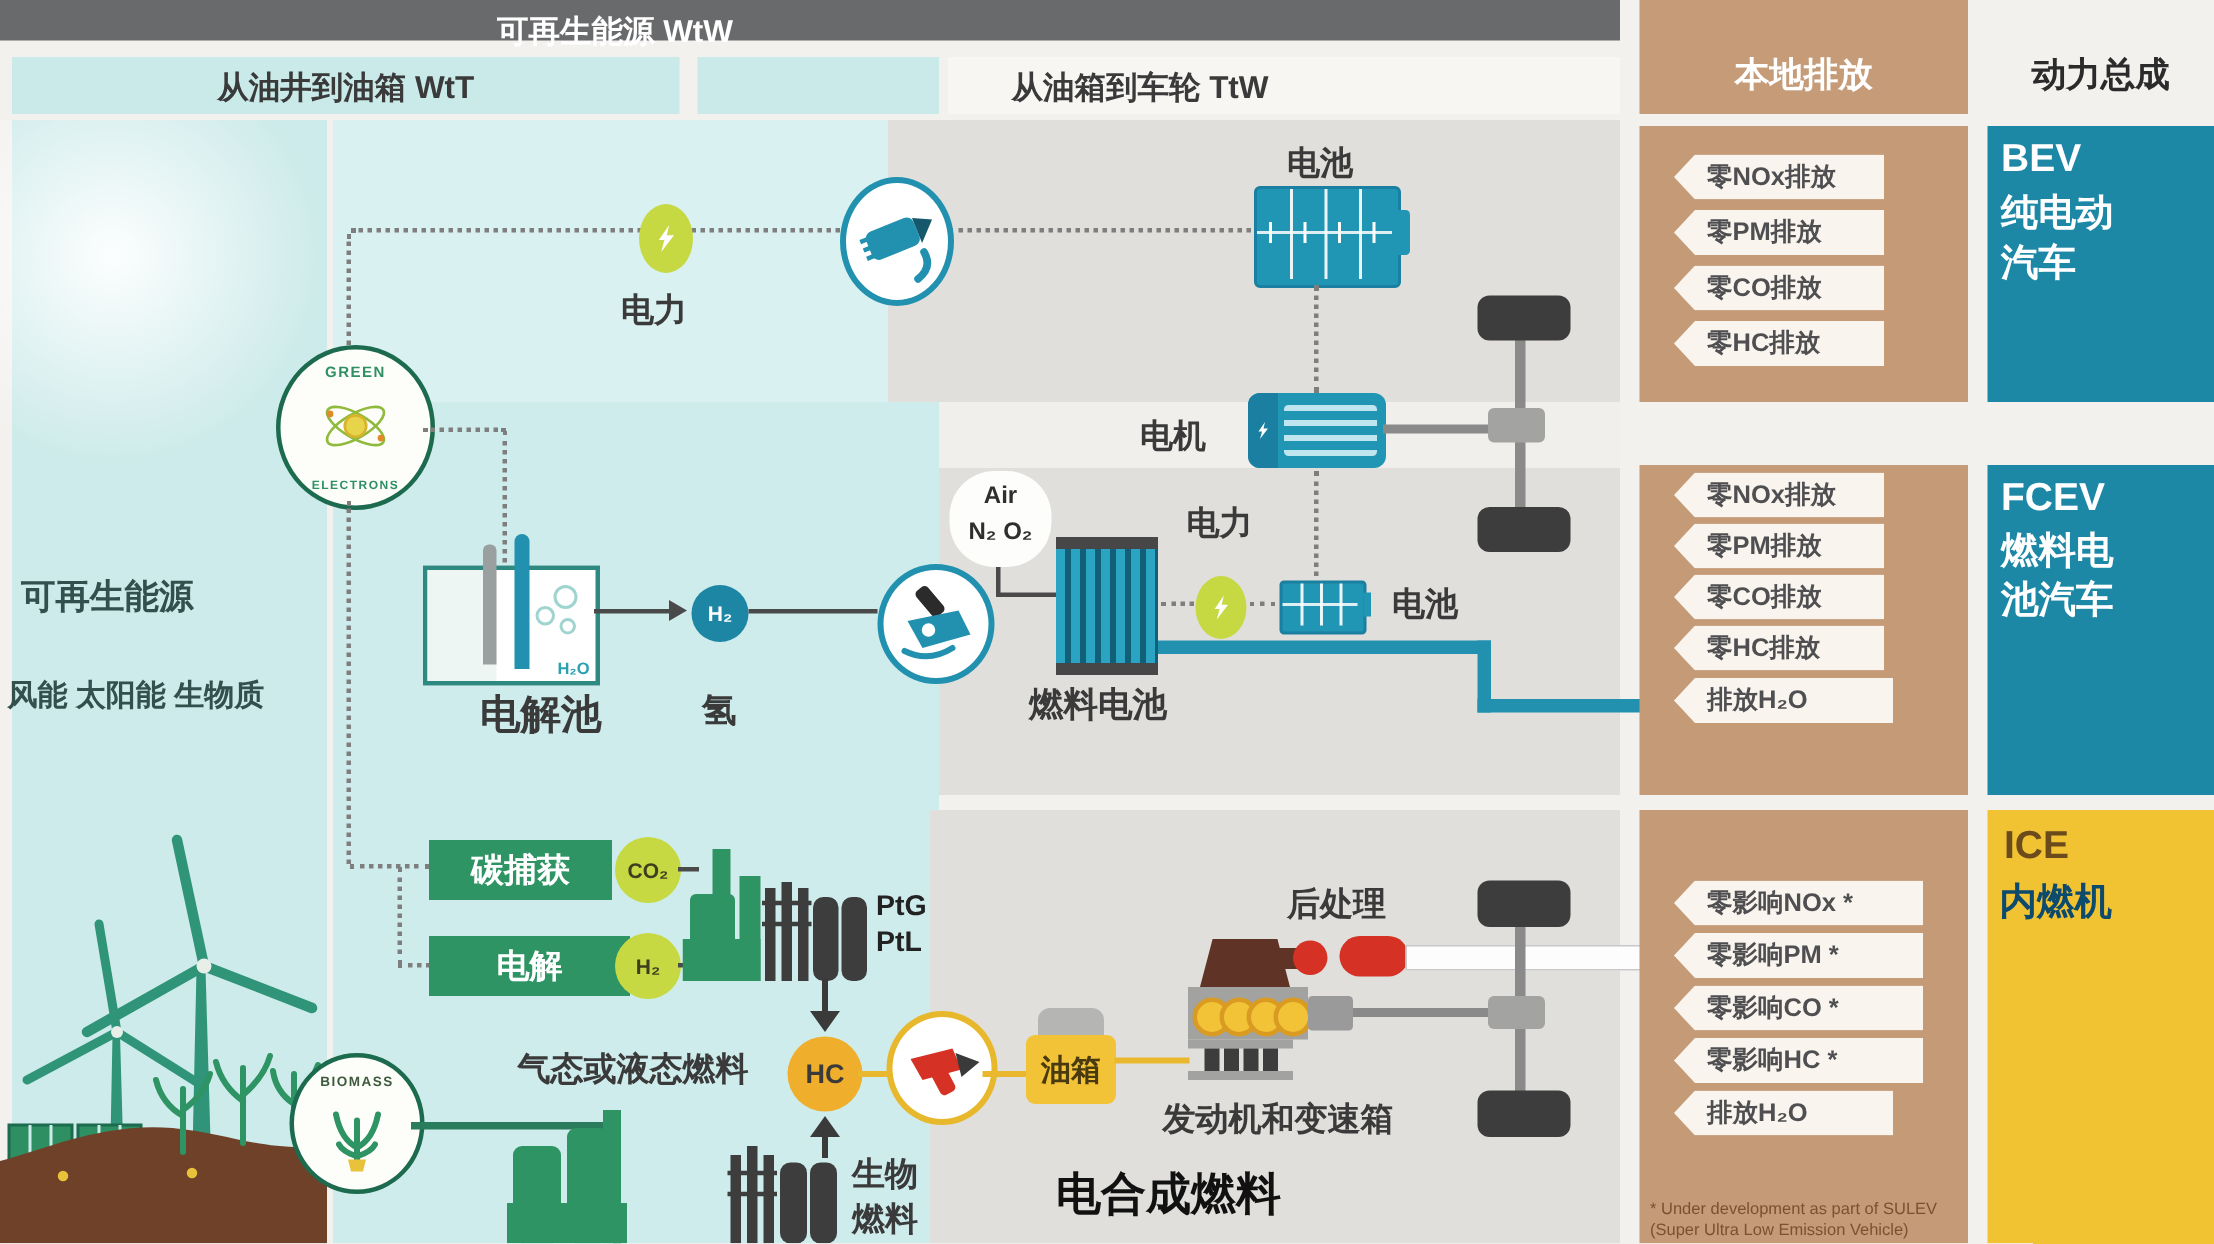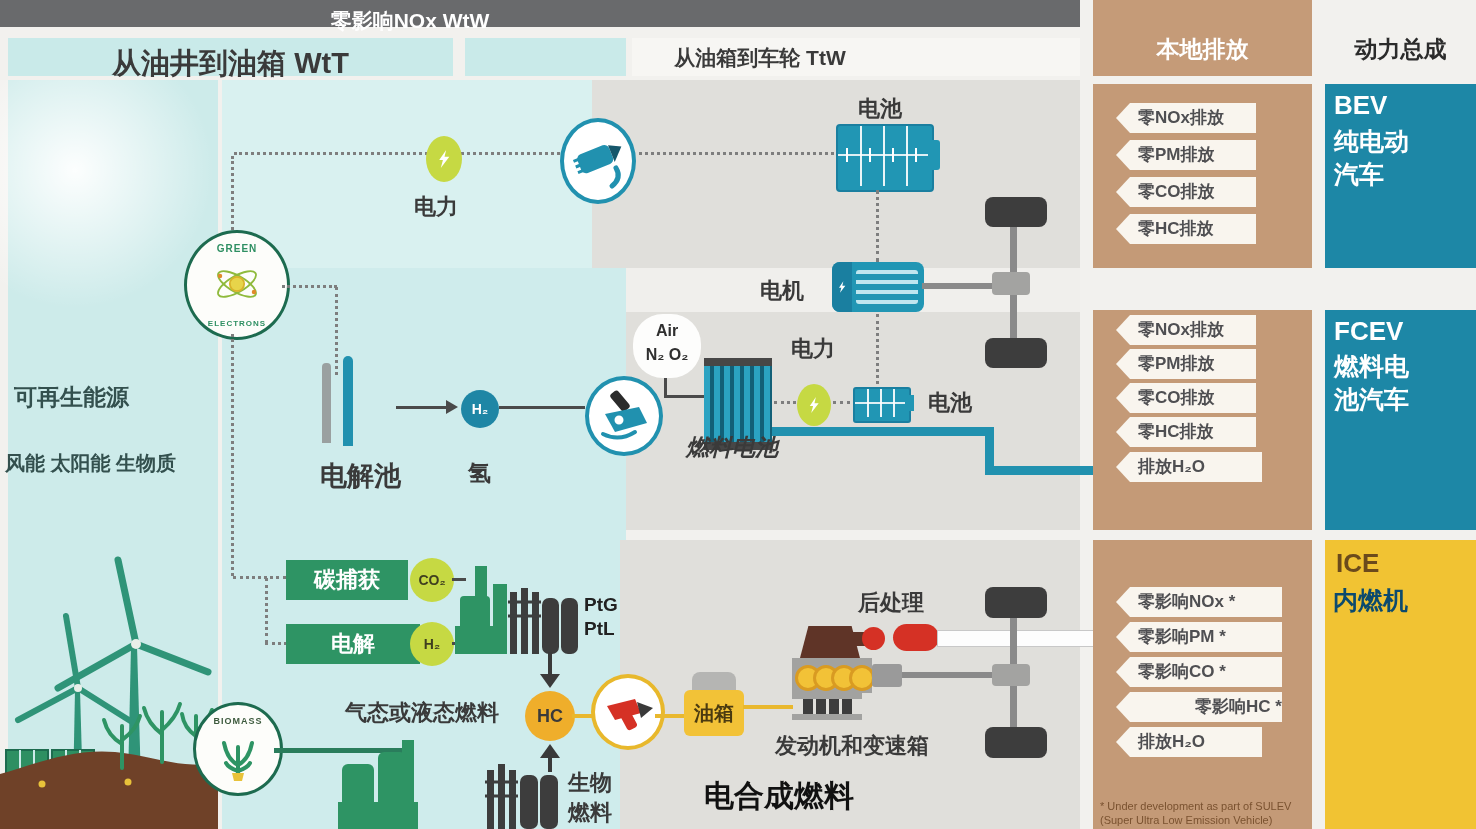--- a/index.html
+++ b/index.html
@@ -37,22 +37,22 @@
   <div class="a" style="left:0;top:80px;width:220px;height:260px;background:radial-gradient(circle at 75px 90px, rgba(255,255,255,0.95) 0%, rgba(255,255,255,0.0) 62%);"></div>
   <div class="a" style="left:222px;top:80px;width:370px;height:188px;background:#d9f1f0;"></div>
   <div class="a" style="left:592px;top:80px;width:488px;height:188px;background:#e0dfdb;"></div>
   <div class="a" style="left:222px;top:268px;width:404px;height:44px;background:#cfecec;"></div>
   <div class="a" style="left:626px;top:268px;width:454px;height:44px;background:#f0efec;"></div>
   <div class="a" style="left:222px;top:312px;width:404px;height:228px;background:#cfecec;"></div>
   <div class="a" style="left:626px;top:312px;width:454px;height:218px;background:#e0dfdb;"></div>
   <div class="a" style="left:222px;top:540px;width:398px;height:289px;background:#cfecec;"></div>
   <div class="a" style="left:620px;top:540px;width:460px;height:289px;background:#e0dfdb;"></div>
 
-  <div class="lbl" style="left:240px;top:7px;width:340px;text-align:center;font-size:21px;color:#fff;">零影响NOx WtW</div>
-  <div class="lbl" style="left:8px;top:44px;width:445px;text-align:center;font-size:29px;">从油井到油箱 WtT</div>
+  <div class="lbl" style="left:240px;top:7px;width:340px;text-align:center;font-size:21px;color:#fff;">可再生能源 WtW</div>
+  <div class="lbl" style="left:8px;top:44px;width:445px;text-align:center;font-size:21px;">从油井到油箱 WtT</div>
   <div class="lbl" style="left:610px;top:44px;width:300px;text-align:center;font-size:21px;">从油箱到车轮 TtW</div>
 
   <div class="lbl" style="left:14px;top:382px;font-size:23px;color:#33504e;">可再生能源</div>
   <div class="lbl" style="left:5px;top:450px;font-size:20px;color:#33504e;">风能 太阳能 生物质</div>
 
   <svg class="a" style="left:0;top:540px;" width="300" height="289" viewBox="0 540 300 289">
     <g>
       <polygon points="131,646 128,783 141,783 137,646" fill="#2f9478"></polygon>
       <line x1="136" y1="644" x2="118" y2="560" stroke="#2f9478" stroke-width="7" stroke-linecap="round"></line>
       <line x1="136" y1="644" x2="58" y2="688" stroke="#2f9478" stroke-width="7" stroke-linecap="round"></line>
@@ -176,20 +176,27 @@
     </div>
     <div class="a" style="left:24px;top:8px;width:62px;height:34px;background:repeating-linear-gradient(180deg,#bfe6ef 0 4px,#2196b4 4px 10px);border-radius:3px;"></div>
   </div>
 
   <div class="sline" style="left:922px;top:283px;width:72px;height:6px;background:#8a8a8a;"></div>
   <div class="a" style="left:1010px;top:212px;width:7px;height:136px;background:#8a8a8a;"></div>
   <div class="a" style="left:992px;top:272px;width:38px;height:23px;background:#a3a3a1;border-radius:4px;"></div>
   <div class="wheel" style="left:985px;top:197px;width:62px;height:30px;"></div>
   <div class="wheel" style="left:985px;top:338px;width:62px;height:30px;"></div>
 
+  <div class="a" style="left:282px;top:377px;width:112px;height:74px;border:3px solid #2e8a80;background:#fff;">
+    <div class="a" style="left:0;top:0;width:46px;height:74px;background:#eef6f4;"></div>
+    <div class="circ" style="left:84px;top:10px;width:12px;height:12px;border:2px solid #9fd4cf;"></div>
+    <div class="circ" style="left:72px;top:24px;width:9px;height:9px;border:2px solid #9fd4cf;"></div>
+    <div class="circ" style="left:88px;top:32px;width:7px;height:7px;border:2px solid #9fd4cf;"></div>
+    <div class="lbl" style="right:4px;bottom:2px;font-size:11px;color:#2aa0b0;">H₂O</div>
+  </div>
   <div class="a" style="left:322px;top:363px;width:9px;height:80px;background:#9aa0a0;border-radius:4px 4px 0 0;"></div>
   <div class="a" style="left:343px;top:356px;width:10px;height:90px;background:#2191af;border-radius:5px 5px 0 0;"></div>
   <div class="lbl" style="left:320px;top:458px;font-size:27px;">电解池</div>
 
   <div class="sline" style="left:396px;top:406px;width:50px;height:3px;"></div>
   <div class="a" style="left:446px;top:400px;width:0;height:0;border-left:12px solid #4a4a4a;border-top:7px solid transparent;border-bottom:7px solid transparent;"></div>
 
   <div class="circ" style="left:461px;top:390px;width:38px;height:38px;background:#1e86a5;display:flex;align-items:center;justify-content:center;">
     <span class="lbl" style="position:static;color:#fff;font-size:14px;">H₂</span>
   </div>
@@ -211,21 +218,21 @@
     <div class="lbl" style="left:0;top:32px;width:68px;text-align:center;font-size:16px;color:#2f2f2f;">N₂ O₂</div>
   </div>
   <div class="sline" style="left:664px;top:378px;width:3px;height:20px;"></div>
   <div class="sline" style="left:664px;top:395px;width:40px;height:3px;"></div>
 
   <div class="a" style="left:704px;top:358px;width:68px;height:92px;">
     <div class="a" style="left:0;top:0;width:68px;height:8px;background:#474747;"></div>
     <div class="a" style="left:0;top:8px;width:68px;height:76px;background:repeating-linear-gradient(90deg,#2ba3c2 0 6px,#126078 6px 10px);"></div>
     <div class="a" style="left:0;top:84px;width:68px;height:8px;background:#474747;"></div>
   </div>
-  <div class="lbl" style="left:686px;top:432px;font-size:23px;font-style:italic;">燃料电池</div>
+  <div class="lbl" style="left:686px;top:454px;font-size:23px;">燃料电池</div>
 
   <div class="dh" style="left:774px;top:401px;width:22px;"></div>
   <div class="circ limecirc" style="left:797px;top:384px;width:34px;height:42px;">
     <svg width="14" height="24" viewBox="0 0 60 72">
         <polygon points="38,2 12,40 26,40 18,70 50,28 32,28" fill="#fff"></polygon>
       </svg>
   </div>
   <div class="lbl" style="left:791px;top:334px;font-size:22px;">电力</div>
   <div class="dh" style="left:833px;top:401px;width:17px;"></div>
 
@@ -363,21 +370,21 @@
   <div class="badge" style="left:1116px;top:315px;width:118px;">零NOx排放</div>
   <div class="badge" style="left:1116px;top:349px;width:118px;">零PM排放</div>
   <div class="badge" style="left:1116px;top:383px;width:118px;">零CO排放</div>
   <div class="badge" style="left:1116px;top:417px;width:118px;">零HC排放</div>
   <div class="badge" style="left:1116px;top:452px;width:124px;">排放H₂O</div>
 
   <div class="a" style="left:1093px;top:540px;width:219px;height:289px;background:#c49a77;"></div>
   <div class="badge" style="left:1116px;top:587px;width:144px;">零影响NOx *</div>
   <div class="badge" style="left:1116px;top:657px;width:144px;">零影响CO *</div>
   <div class="badge" style="left:1116px;top:622px;width:144px;">零影响PM *</div>
-  <div class="badge" style="left:1116px;top:692px;width:144px;text-align:right;">零影响HC *</div>
+  <div class="badge" style="left:1116px;top:692px;width:144px;">零影响HC *</div>
   <div class="badge" style="left:1116px;top:727px;width:124px;">排放H₂O</div>
   <div class="lbl" style="left:1100px;top:800px;font-size:11px;font-weight:normal;color:#7a5230;">* Under development as part of SULEV</div>
   <div class="lbl" style="left:1100px;top:814px;font-size:11px;font-weight:normal;color:#7a5230;">(Super Ultra Low Emission Vehicle)</div>
 
   <div class="lbl" style="left:1325px;top:34px;width:151px;text-align:center;font-size:23px;color:#2b2b2b;">动力总成</div>
 
   <div class="a" style="left:1325px;top:84px;width:151px;height:184px;background:#1d87a6;"></div>
   <div class="ptext" style="left:1334px;top:90px;font-size:26px;">BEV</div>
   <div class="ptext" style="left:1334px;top:125px;font-size:25px;font-weight:bold;">纯电动</div>
   <div class="ptext" style="left:1334px;top:158px;font-size:25px;font-weight:bold;">汽车</div>

